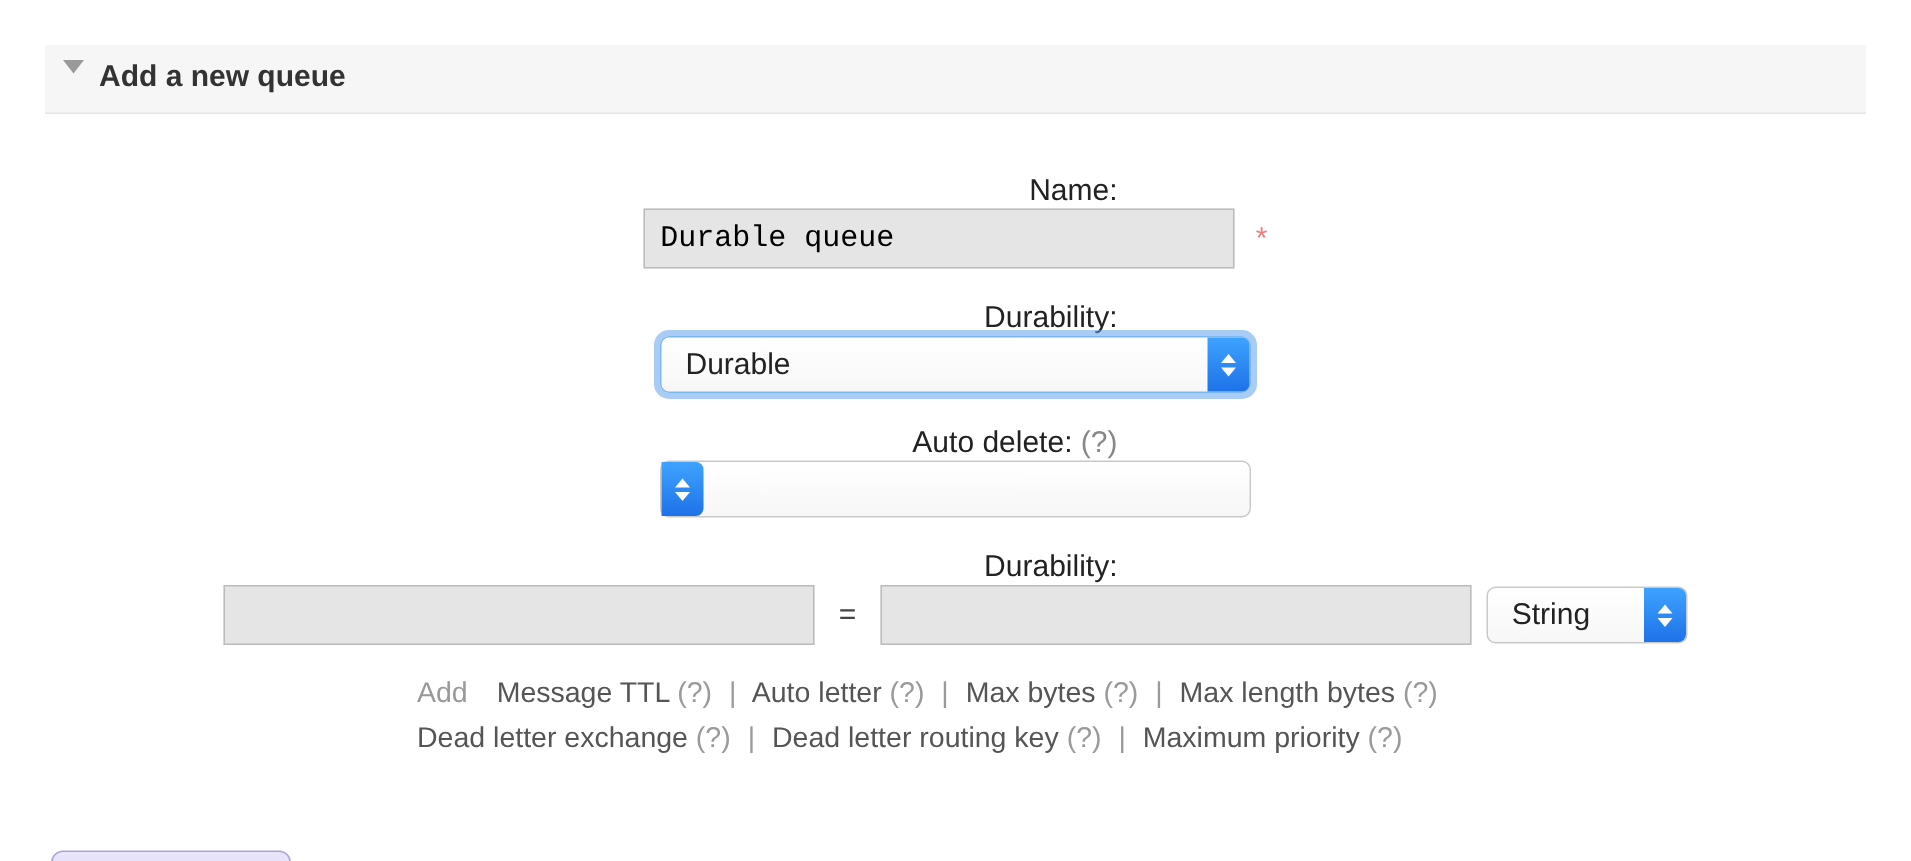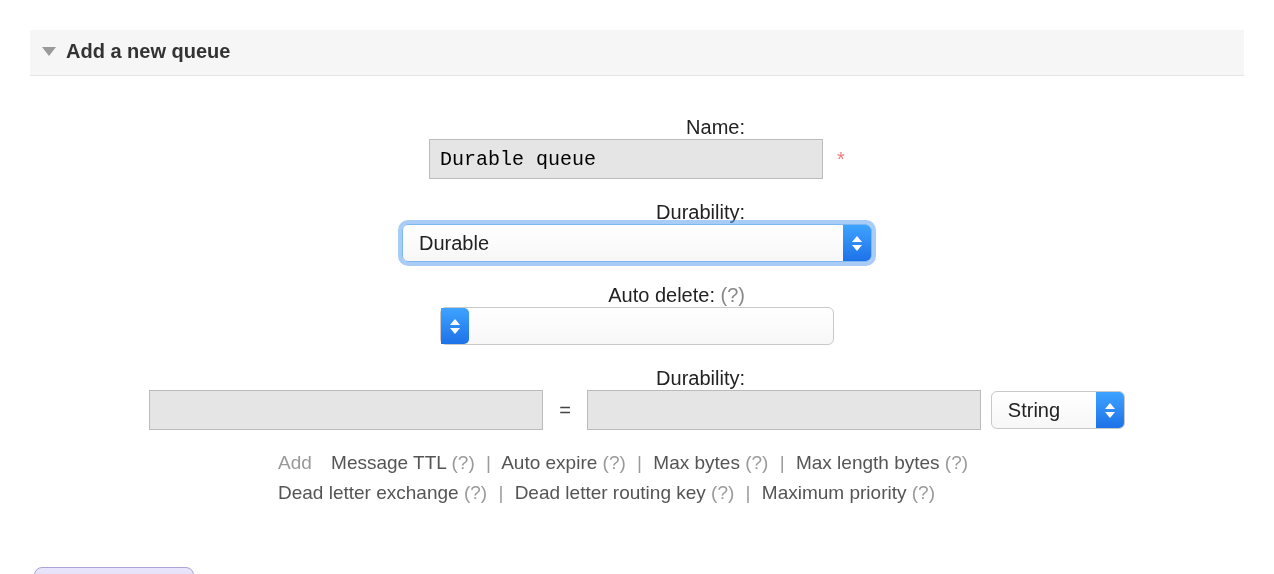--- a/index.html
+++ b/index.html
@@ -10,21 +10,21 @@
     color: #333;
     background: #fff;
     width: 1274px;
   }
   .wrap { padding: 30px 30px 30px 30px; }
   .section-header {
     background: #f6f6f6;
     border-bottom: 1px solid #e5e5e5;
     padding: 10px 12px 12px 12px;
     display: flex;
-    align-items: center;
+    align-items: flex-start;
     gap: 10px;
     cursor: pointer;
   }
   .section-header .tri {
     width: 0; height: 0;
     border-left: 7px solid transparent;
     border-right: 7px solid transparent;
     border-top: 9px solid #9a9a9a;
   }
   .section-header .title {
@@ -152,21 +152,21 @@
       <div class="label-cell">Name:</div>
       <div class="input-cell">
         <input class="text" style="width: 372px;" value="Durable queue">
         <span class="req-star">*</span>
       </div>
     </div>
 
     <div class="row">
       <div class="label-cell">Durability:</div>
       <div class="input-cell">
-        <div class="mac-select focus" style="width:470px">
+        <div class="mac-select focus" style="width:394px">
           <span class="sel-text">Durable</span>
           <span class="sel-btn">
             <span class="arr-up"></span>
               <span class="arr-down"></span>
           </span>
         </div>
       </div>
     </div>
 
     <div class="row">
@@ -198,21 +198,21 @@
           </span>
         </div>
       </div>
     </div>
 
     <div class="shortcuts">
       <span class="add-label">Add</span>
       <span>
         <span class="link"><span>Message TTL</span> <span class="q">(?)</span></span>
         <span class="sep">|</span>
-        <span class="link"><span>Auto expire</span> <span class="q">(?)</span></span>
+        <span class="link"><span>Auto letter</span> <span class="q">(?)</span></span>
         <span class="sep">|</span>
         <span class="link"><span>Max bytes</span> <span class="q">(?)</span></span>
         <span class="sep">|</span>
         <span class="link"><span>Max length bytes</span> <span class="q">(?)</span></span>
       </span>
       <br>
       <span>
         <span class="link"><span>Dead letter exchange</span> <span class="q">(?)</span></span>
         <span class="sep">|</span>
         <span class="link"><span>Dead letter routing key</span> <span class="q">(?)</span></span>

